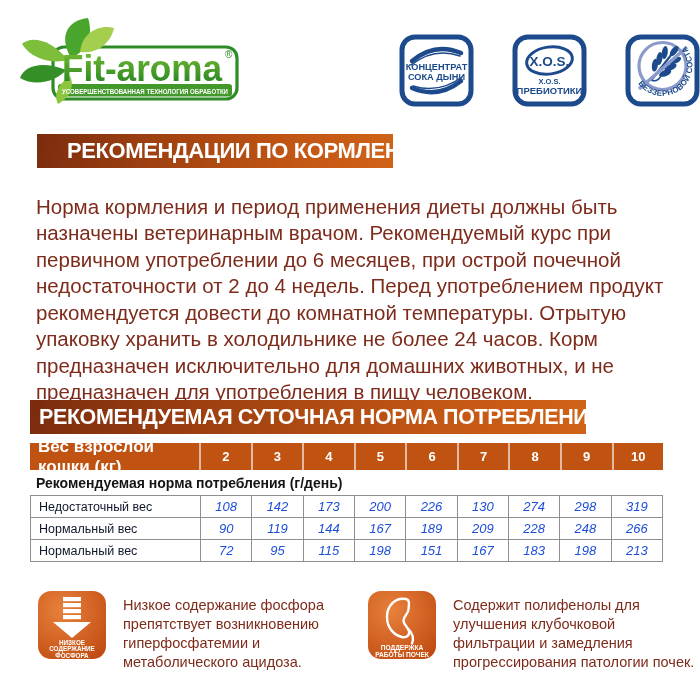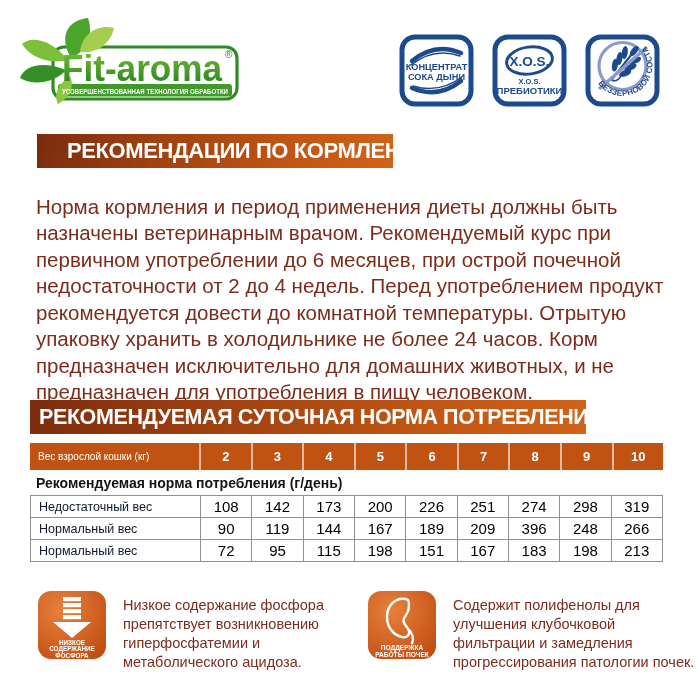--- a/index.html
+++ b/index.html
@@ -2,42 +2,42 @@
 <html><head>
 <meta charset="utf-8">
 <style>
   html,body{margin:0;padding:0;}
   body{width:700px;height:700px;background:#ffffff;font-family:"Liberation Sans",sans-serif;position:relative;overflow:hidden;}
   .stage{position:absolute;inset:0;width:700px;height:700px;}
   svg{font-family:"Liberation Sans",sans-serif;}
 
   
   .logo{position:absolute;left:16px;top:16px;}
-  .badges{position:absolute;left:399px;top:34px;display:flex;gap:18px;}
+  .badges{position:absolute;left:399px;top:34px;display:flex;gap:38px;}
 
   
   .section-bar{position:absolute;height:34px;display:flex;align-items:center;padding-left:9px;box-sizing:border-box;
     background:linear-gradient(100deg,#7b2c0e 0%,#9c3f10 30%,#c25614 72%,#cf6318 100%);
     color:#fff;font-weight:bold;font-size:22px;letter-spacing:-0.4px;white-space:nowrap;}
   .bar1{left:37px;top:134px;width:356px;padding-left:30px;}
   .bar2{left:30px;top:400px;width:556px;font-size:21.5px;}
 
   .body-text{position:absolute;left:36px;top:173px;width:645px;font-size:20.5px;line-height:26.5px;color:#7d2b1b;}
 
   
   .table{position:absolute;left:30px;top:443px;width:633px;}
   .t-head{display:flex;height:27px;background:#c05312;}
-  .t-head-label{width:169px;box-sizing:border-box;display:flex;align-items:center;padding-left:8px;color:#fff;font-weight:normal;font-size:10px;}
+  .t-head-label{width:169px;box-sizing:border-box;display:flex;align-items:center;padding-left:8px;color:#fff;font-weight:bold;font-size:17px;}
   .t-head-num{flex:1;display:flex;align-items:center;justify-content:center;color:#fff;font-weight:bold;font-size:13px;border-left:2px solid rgba(255,255,255,.6);}
   .t-sub{margin-top:5px;margin-bottom:4px;padding-left:6px;font-weight:bold;font-size:14px;color:#141414;}
   .t-body{border:1px solid #8f8f8f;}
   .t-row{display:flex;height:21px;}
   .t-row + .t-row{border-top:1px solid #8f8f8f;}
   .t-label{width:169px;box-sizing:border-box;display:flex;align-items:center;padding-left:8px;font-size:12.5px;color:#0f172a;}
-  .t-cell{flex:1;display:flex;align-items:center;justify-content:center;font-size:15px;color:#000000;border-left:1px solid #8f8f8f;}
+  .t-cell{flex:1;display:flex;align-items:center;justify-content:center;font-size:13px;color:#1d4ed8;border-left:1px solid #8f8f8f;font-style:italic;}
 
   
   .feature{position:absolute;top:591px;display:flex;gap:17px;}
   .feature-a{left:38px;}
   .feature-b{left:368px;}
   .feature-text{padding-top:5px;font-size:14.5px;line-height:19px;color:#7d2b1b;}
   .feature-a .feature-text{width:227px;}
   .feature-b .feature-text{width:242px;}
 </style>
 </head>
@@ -134,34 +134,34 @@
     </div>
     <div class="t-sub">Рекомендуемая норма потребления (г/день)</div>
     <div class="t-body">
       <div class="t-row">
         <div class="t-label">Недостаточный вес</div>
         <div class="t-cell">108</div>
         <div class="t-cell">142</div>
         <div class="t-cell">173</div>
         <div class="t-cell">200</div>
         <div class="t-cell">226</div>
-        <div class="t-cell">251</div>
+        <div class="t-cell">130</div>
         <div class="t-cell">274</div>
         <div class="t-cell">298</div>
         <div class="t-cell">319</div>
       </div>
       <div class="t-row">
         <div class="t-label">Нормальный вес</div>
         <div class="t-cell">90</div>
         <div class="t-cell">119</div>
         <div class="t-cell">144</div>
         <div class="t-cell">167</div>
         <div class="t-cell">189</div>
         <div class="t-cell">209</div>
-        <div class="t-cell">396</div>
+        <div class="t-cell">228</div>
         <div class="t-cell">248</div>
         <div class="t-cell">266</div>
       </div>
       <div class="t-row">
         <div class="t-label">Нормальный вес</div>
         <div class="t-cell">72</div>
         <div class="t-cell">95</div>
         <div class="t-cell">115</div>
         <div class="t-cell">198</div>
         <div class="t-cell">151</div>

